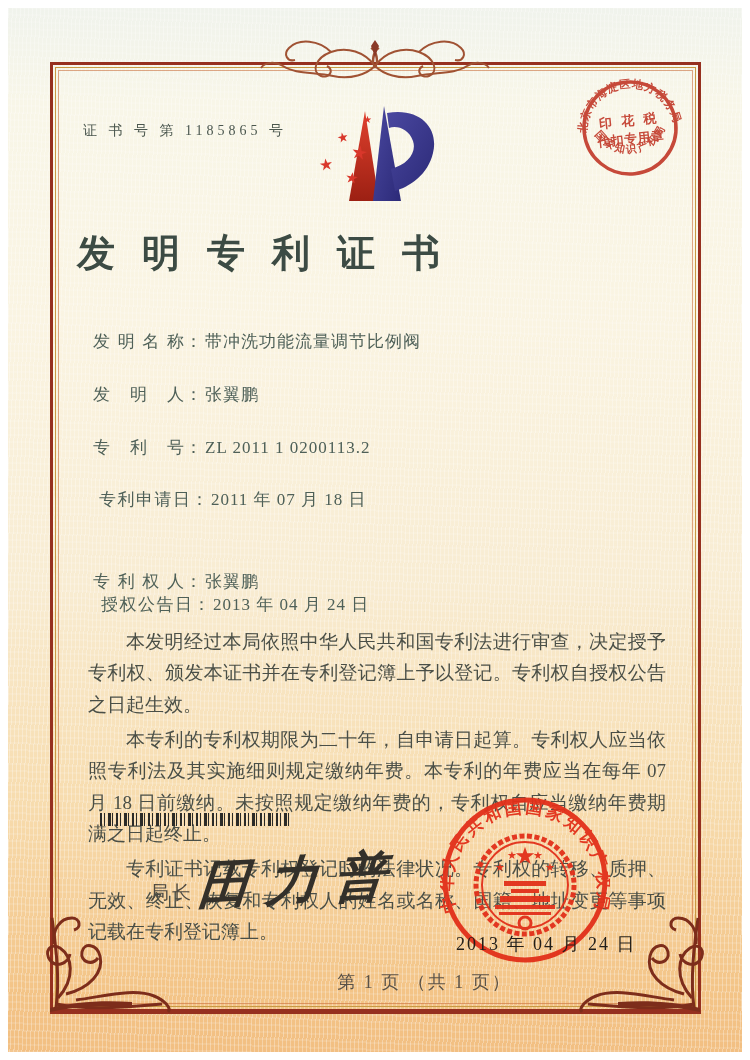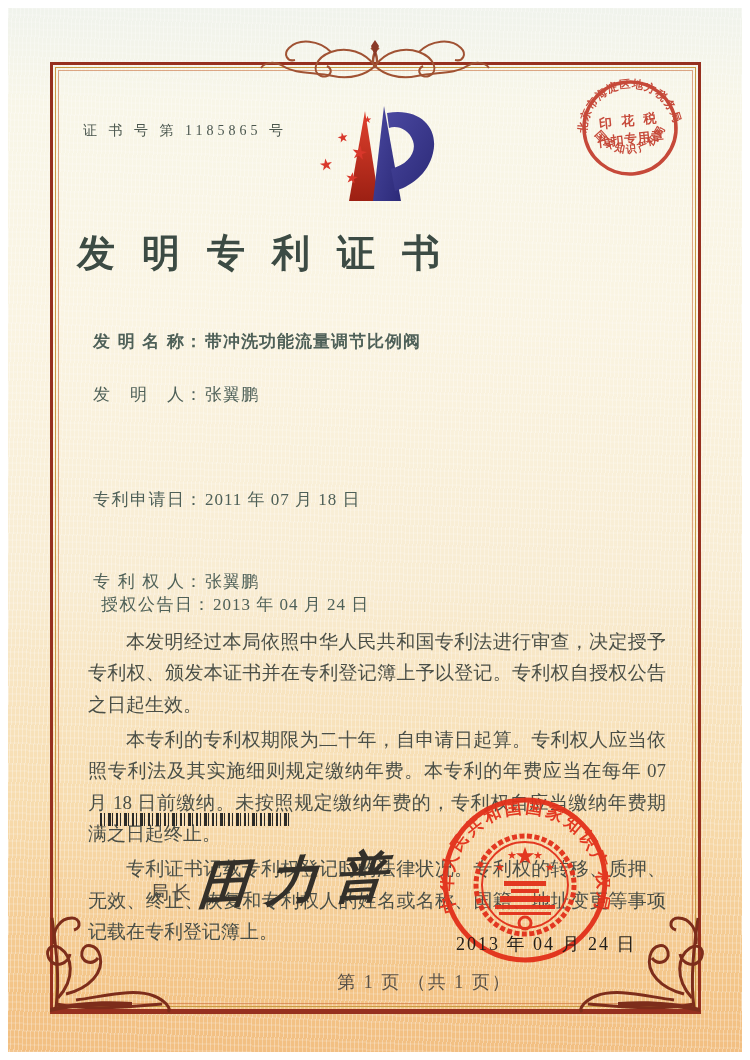--- a/index.html
+++ b/index.html
@@ -140,27 +140,30 @@
     </text>
     <text fill="#c23b2b" font-size="10.5" font-weight="bold" letter-spacing="2">
       <textPath href="#arc-tax-bottom" startOffset="50%" text-anchor="middle">国家知识产权局</textPath>
     </text>
     <text x="55" y="52" text-anchor="middle" fill="#c23b2b" font-size="13" font-weight="bold" letter-spacing="3">印 花 税</text>
     <text x="55" y="70" text-anchor="middle" fill="#c23b2b" font-size="12.5" font-weight="bold" letter-spacing="1">代扣专用章</text>
   </svg>
 
   <div class="title">发明专利证书</div>
 
-  <div class="field" style="top:322px;font-weight:bold;">
+  <div class="field" style="top:322px;">
     <span class="f-label">发明名称</span><span class="f-colon">：</span><span>带冲洗功能流量调节比例阀</span>
   </div>
   <div class="field" style="top:375px;">
     <span class="f-label">发明人</span><span class="f-colon">：</span><span>张翼鹏</span>
   </div>
-  <div class="field" style="top:480px;">
+  <div class="field" style="top:428px;">
+    <span class="f-label">专利号</span><span class="f-colon">：</span><span>ZL 2011 1 0200113.2</span>
+  </div>
+  <div class="field" style="top:480px;margin-left:6px;">
     <span class="f-label">专利申请日</span><span class="f-colon">：</span><span>2011 年 07 月 18 日</span>
   </div>
   <div class="field" style="top:562px;">
     <span class="f-label">专利权人</span><span class="f-colon">：</span><span>张翼鹏</span>
   </div>
   <div class="field" style="top:585px;padding-left:8px;">
     <span class="f-label">授权公告日</span><span class="f-colon">：</span><span>2013 年 04 月 24 日</span>
   </div>
 
   <div class="body-text">

